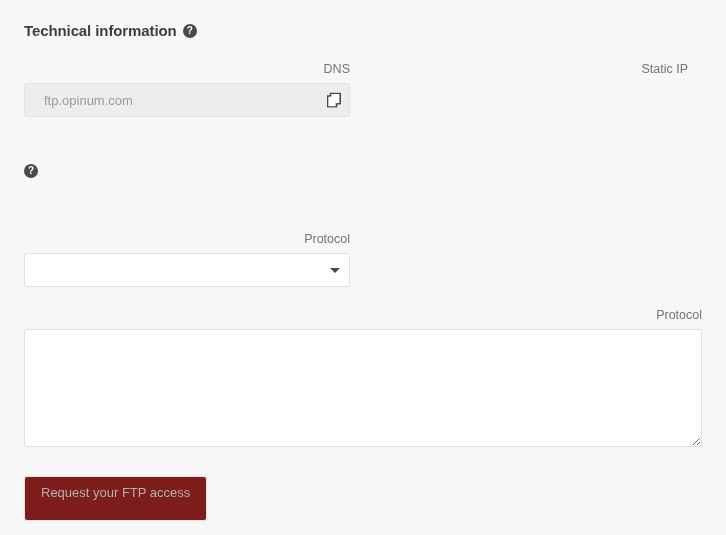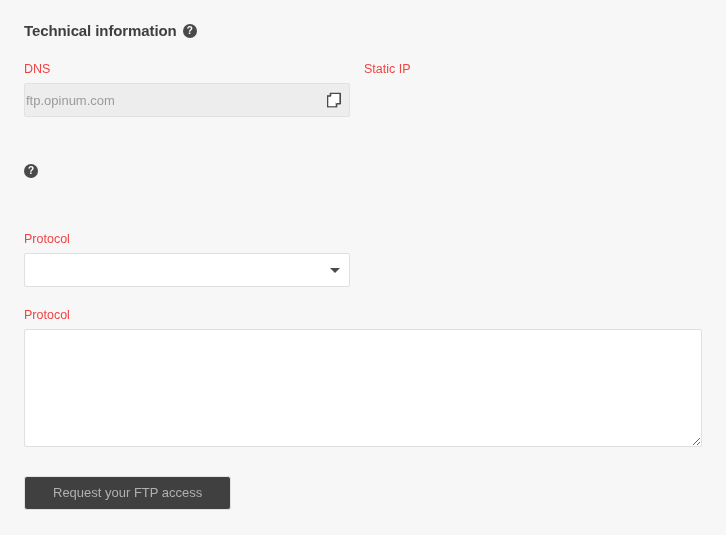--- a/index.html
+++ b/index.html
@@ -52,41 +52,42 @@
     font-family: "Liberation Sans", sans-serif;
     cursor: help;
   }
 
   
   .field {
     position: absolute;
   }
   .field-label {
     font-size: 12.5px;
-    color: #ef4444;
+    color: #737373;
     margin-bottom: 7px;
     display: block;
     white-space: nowrap;
+    text-align: right;
   }
 
   .input-wrap {
     position: relative;
   }
 
   .text-input {
     box-sizing: border-box;
     width: 100%;
     height: 34px;
     border: 1px solid #e0e0e0;
     border-radius: 2px;
     background: #ffffff;
     font-family: "Liberation Sans", sans-serif;
     font-size: 13px;
     color: #4a4a4a;
-    padding: 0 30px 0 1px;
+    padding: 0 30px 0 19px;
     outline: none;
   }
   .text-input.readonly {
     background: #ededed;
     color: #9b9b9b;
     border-color: #e2e2e2;
   }
   .text-input.readonly::placeholder { color: #9b9b9b; }
 
   .copy-icon {
@@ -146,25 +147,25 @@
     resize: vertical;
     display: block;
   }
 
   
   .btn-disabled {
     position: absolute;
     left: 24px;
     top: 476px;
     box-sizing: border-box;
-    height: 34px;
-    padding: 0 28px;
+    height: 45px;
+    padding: 0 16px;
     border: 1px solid #e3e3e3;
     border-radius: 3px;
-    background: #404040;
+    background: #7f1d1d;
     color: #b0b0b0;
     font-family: "Liberation Sans", sans-serif;
     font-size: 13px;
     line-height: 31px;
     cursor: default;
     white-space: nowrap;
   }
 </style>
 </head>
 <body>

